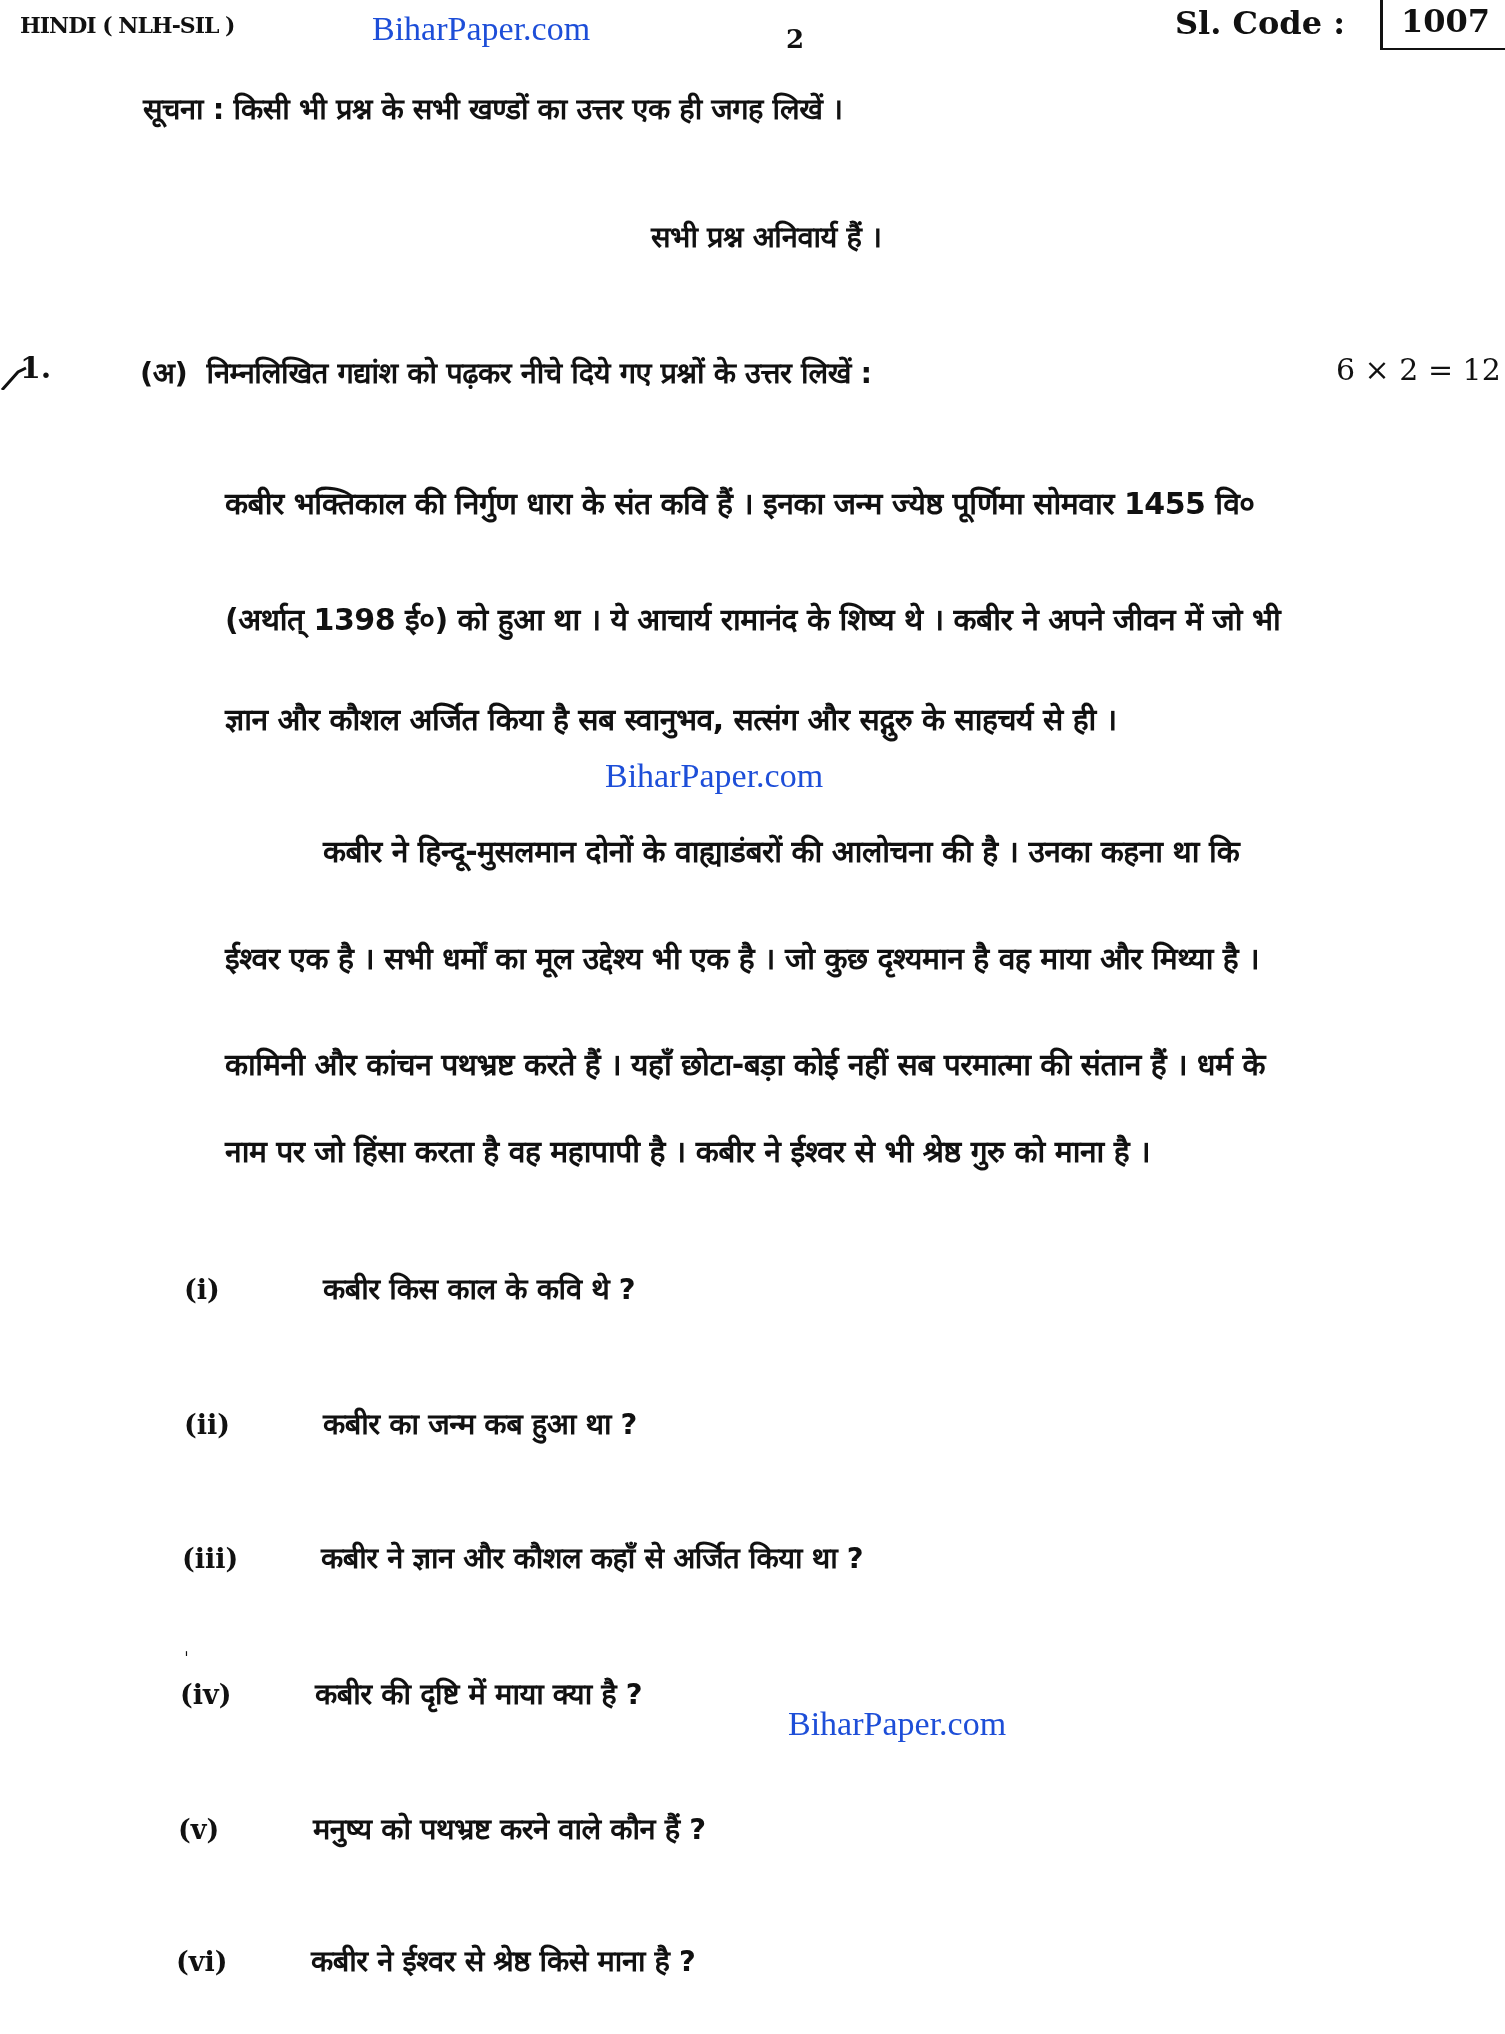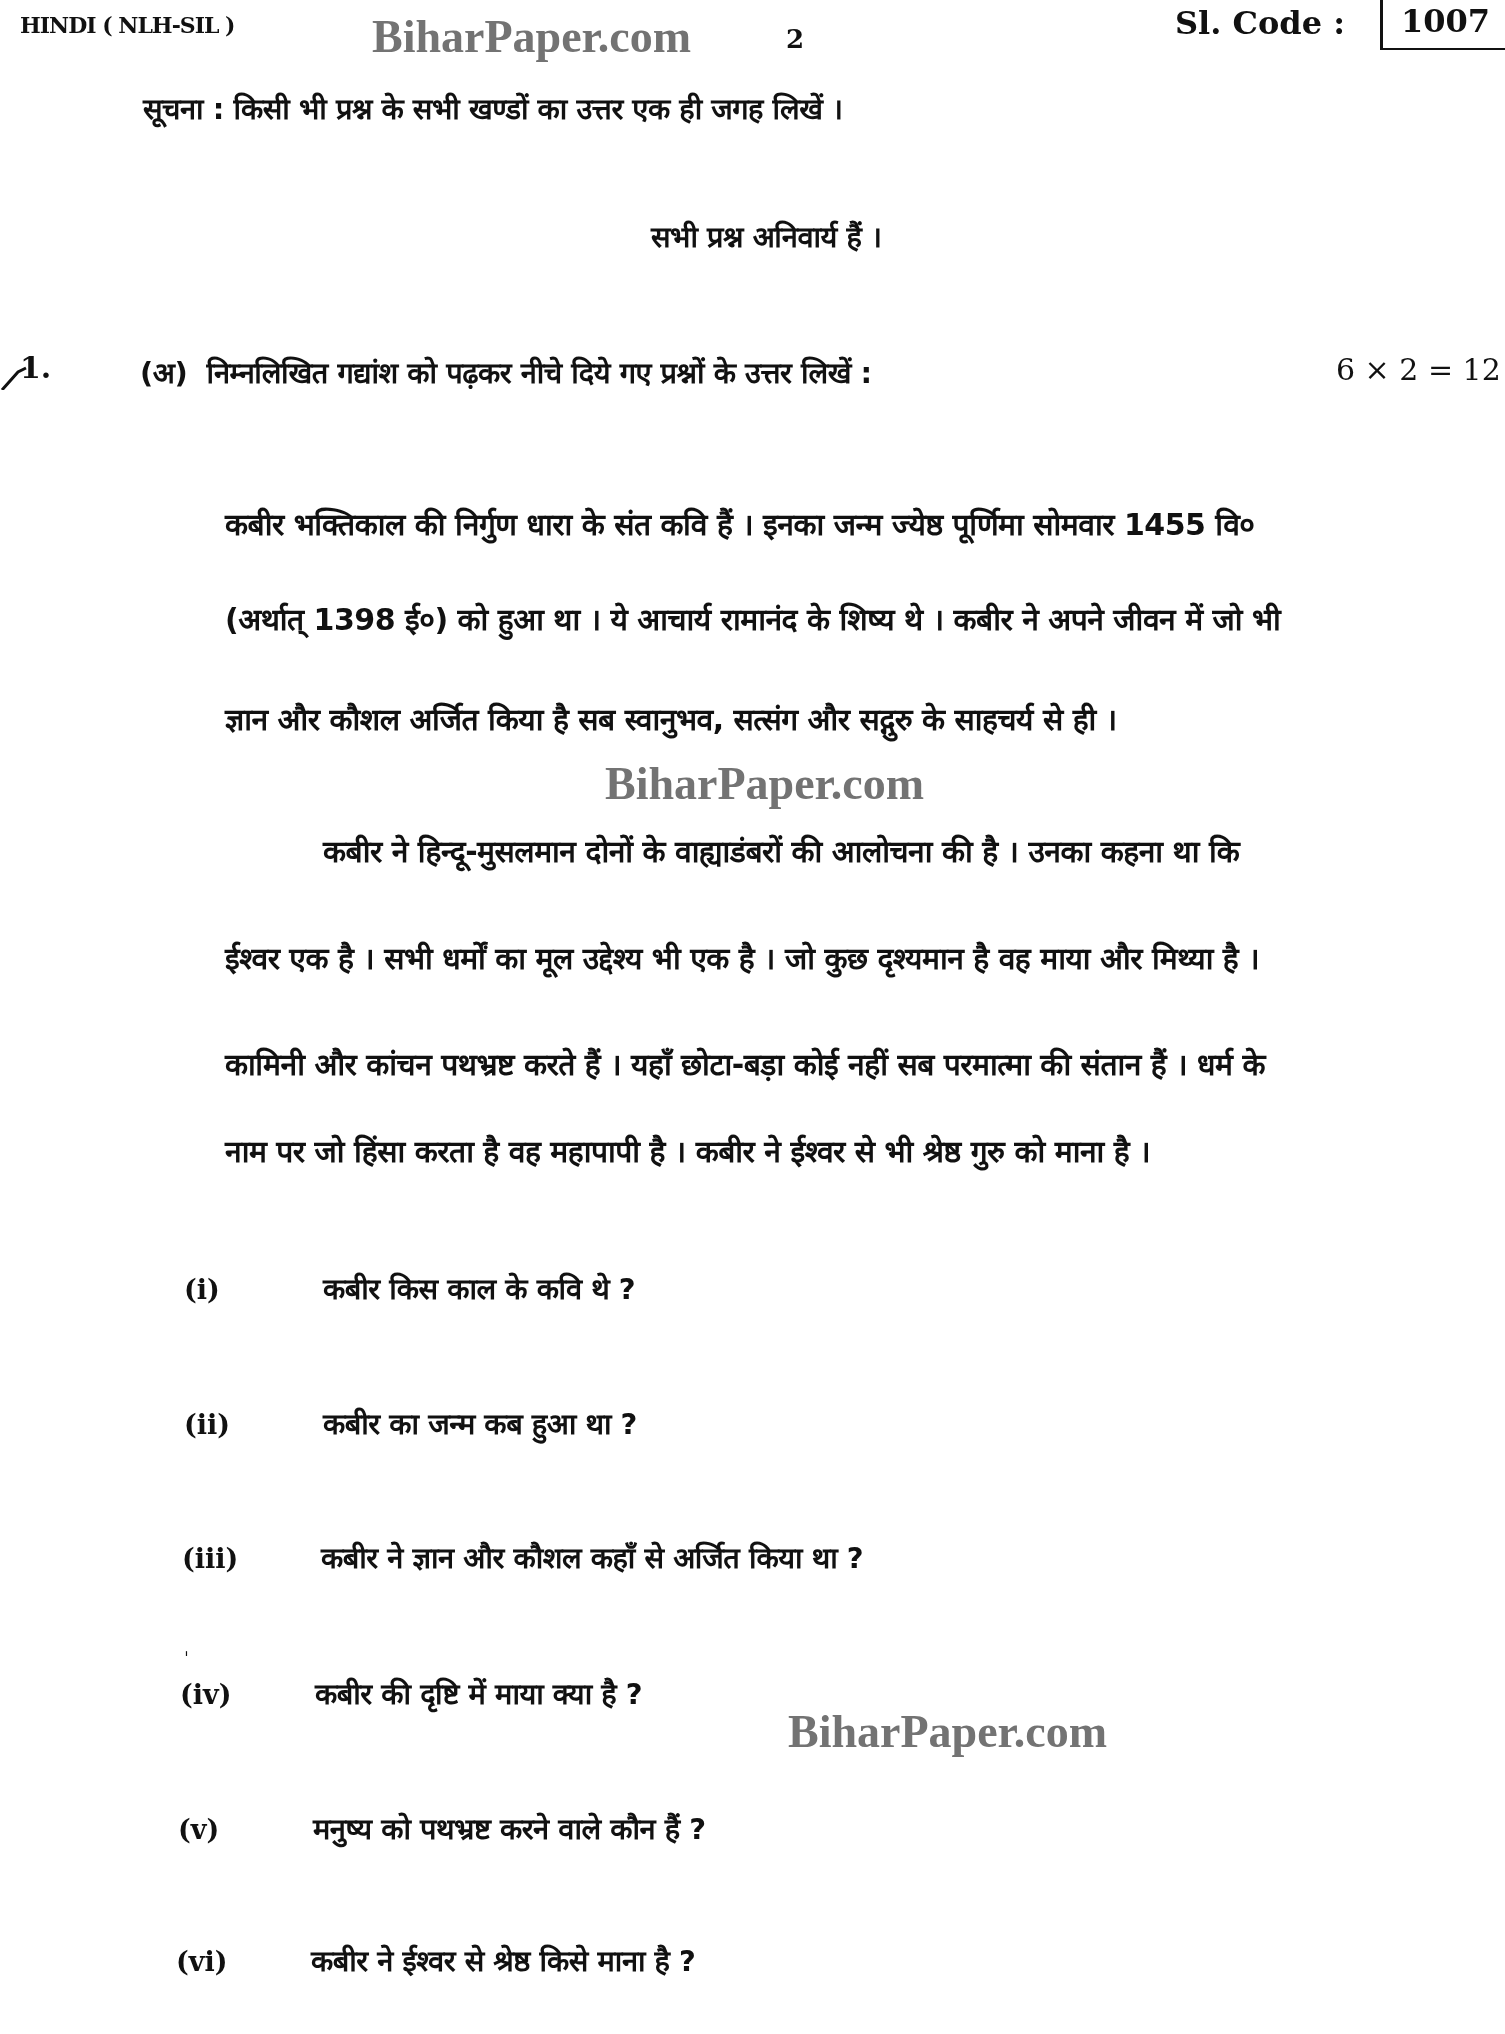--- a/index.html
+++ b/index.html
@@ -2,21 +2,21 @@
 <html><head>
 <meta charset="utf-8">
 <style>
   html, body { margin:0; padding:0; background:#ffffff; }
   body {
     width:1505px; height:2034px; position:relative; overflow:hidden;
     color:#111; font-family:"DejaVu Sans", sans-serif;
   }
   .abs { position:absolute; white-space:nowrap; }
   .hdr-subject { left:20px; top:12px; font-family:"DejaVu Serif", serif; font-weight:bold; font-size:22px; letter-spacing:-1px; }
-  .watermark { font-family:"Liberation Serif", serif; font-weight:bold; font-size:46px; color:#737373; }
+  .watermark { font-family:"Liberation Serif", serif; font-weight:normal; font-size:34px; color:#1d4ed8; }
   .wm-top { left:372px; top:10px; }
   .wm-mid { left:605px; top:757px; }
   .wm-bot { left:788px; top:1705px; }
   .page-num { left:786px; top:24px; font-family:"DejaVu Serif", serif; font-weight:bold; font-size:26px; }
   .slcode-label { left:1175px; top:4px; font-family:"DejaVu Serif", serif; font-weight:bold; font-size:32px; }
   .slcode-box { left:1380px; top:0px; width:140px; height:48px; border-left:3px solid #111; border-bottom:2px solid #111; }
   .slcode-val { position:absolute; left:18px; top:2px; font-family:"DejaVu Serif", serif; font-weight:bold; font-size:32px; }
   .hi { font-family:"DejaVu Sans", sans-serif; font-size:29px; font-weight:bold; letter-spacing:-0.5px;margin-left:43px; }
   .notice { left:100px; top:88px; }
   .instr { left:608px; top:216px; }
@@ -44,21 +44,21 @@
 
 <svg class="abs q-mark" viewBox="0 0 40 30">
   <path d="M2 30 L18 12 L26 8" stroke="#111" stroke-width="3" fill="none"></path>
 </svg>
 <div class="abs q-num">1.</div>
 <div class="abs hi q-sub">
   <span>(अ)</span>&nbsp;&nbsp;<span>निम्नलिखित गद्यांश को पढ़कर नीचे दिये गए प्रश्नों के उत्तर लिखें :</span>
 </div>
 <div class="abs q-marks">6 × 2 = 12</div>
 
-<div class="abs hi para" style="top:503px;">कबीर भक्तिकाल की निर्गुण धारा के संत कवि हैं । इनका जन्म ज्येष्ठ पूर्णिमा सोमवार 1455 वि०</div>
+<div class="abs hi para" style="top:482px;">कबीर भक्तिकाल की निर्गुण धारा के संत कवि हैं । इनका जन्म ज्येष्ठ पूर्णिमा सोमवार 1455 वि०</div>
 <div class="abs hi para" style="top:598px;">(अर्थात् 1398 ई०) को हुआ था । ये आचार्य रामानंद के शिष्य थे । कबीर ने अपने जीवन में जो भी</div>
 <div class="abs hi para" style="top:698px;">ज्ञान और कौशल अर्जित किया है सब स्वानुभव, सत्संग और सद्गुरु के साहचर्य से ही ।</div>
 <div class="abs watermark wm-mid">BiharPaper.com</div>
 <div class="abs hi para" style="left:280px; top:830px;">कबीर ने हिन्दू-मुसलमान दोनों के वाह्याडंबरों की आलोचना की है । उनका कहना था कि</div>
 <div class="abs hi para" style="top:937px;">ईश्वर एक है । सभी धर्मों का मूल उद्देश्य भी एक है । जो कुछ दृश्यमान है वह माया और मिथ्या है ।</div>
 <div class="abs hi para" style="top:1043px;text-align:center;">कामिनी और कांचन पथभ्रष्ट करते हैं । यहाँ छोटा-बड़ा कोई नहीं सब परमात्मा की संतान हैं । धर्म के</div>
 <div class="abs hi para" style="top:1130px;">नाम पर जो हिंसा करता है वह महापापी है । कबीर ने ईश्वर से भी श्रेष्ठ गुरु को माना है ।</div>
 
 <div class="abs" style="left:184px; top:1268px;">
   <span class="opt-label" style="display:inline-block; width:96px;">(i)</span><span class="hi">कबीर किस काल के कवि थे ?</span>

